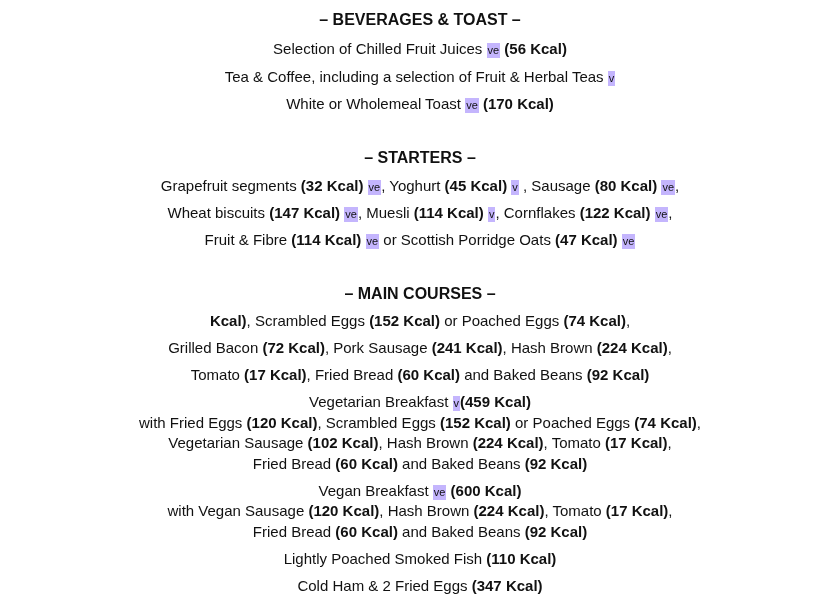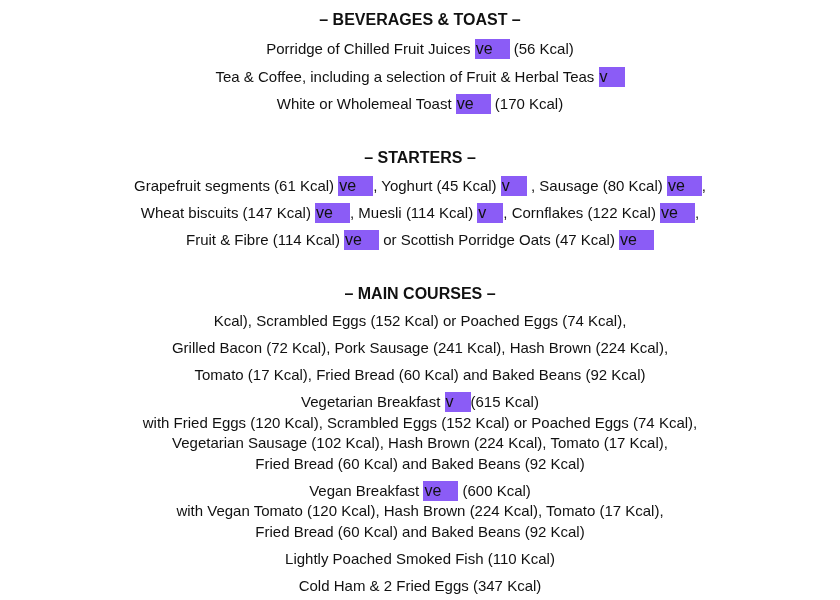--- a/index.html
+++ b/index.html
@@ -1,44 +1,44 @@
 <!DOCTYPE html>
 <html><head>
   <meta charset="utf-8">
   <style>
     html, body { margin: 0; padding: 0; background: #ffffff; }
     body { width: 840px; height: 600px; overflow: hidden; position: relative;
       font-family: "Liberation Sans", sans-serif; color: #111111; }
     .line { position: absolute; left: 0; width: 840px; text-align: center;
       font-size: 15px; line-height: 20px; white-space: nowrap; }
     .heading { font-weight: bold; font-size: 16px; }
-    b { font-weight: normal; }
-    .tag { background: #8b5cf6; font-size: 16px; padding: 1px 17px 2px 1px; }
+    b { font-weight: bold; }
+    .tag { background: #c4b5fd; font-size: 11px; padding: 1px 1px 2px 1px; }
   </style>
 </head>
 <body>
 
 <div class="line heading" style="top:10px">– BEVERAGES &amp; TOAST –</div>
-<div class="line" style="top:39px"><span>Porridge of Chilled Fruit Juices </span><span class="tag">ve</span><span> </span><b>(56 Kcal)</b></div>
+<div class="line" style="top:39px"><span>Selection of Chilled Fruit Juices </span><span class="tag">ve</span><span> </span><b>(56 Kcal)</b></div>
 <div class="line" style="top:67px"><span>Tea &amp; Coffee, including a selection of Fruit &amp; Herbal Teas </span><span class="tag">v</span></div>
 <div class="line" style="top:94px"><span>White or Wholemeal Toast </span><span class="tag">ve</span><span> </span><b>(170 Kcal)</b></div>
 
 <div class="line heading" style="top:148px">– STARTERS –</div>
-<div class="line" style="top:176px"><span>Grapefruit segments </span><b>(61 Kcal)</b><span> </span><span class="tag">ve</span><span>, Yoghurt </span><b>(45 Kcal)</b><span> </span><span class="tag">v</span><span> , Sausage </span><b>(80 Kcal)</b><span> </span><span class="tag">ve</span><span>,</span></div>
+<div class="line" style="top:176px"><span>Grapefruit segments </span><b>(32 Kcal)</b><span> </span><span class="tag">ve</span><span>, Yoghurt </span><b>(45 Kcal)</b><span> </span><span class="tag">v</span><span> , Sausage </span><b>(80 Kcal)</b><span> </span><span class="tag">ve</span><span>,</span></div>
 <div class="line" style="top:203px"><span>Wheat biscuits </span><b>(147 Kcal)</b><span> </span><span class="tag">ve</span><span>, Muesli </span><b>(114 Kcal)</b><span> </span><span class="tag">v</span><span>, Cornflakes </span><b>(122 Kcal)</b><span> </span><span class="tag">ve</span><span>,</span></div>
 <div class="line" style="top:230px"><span>Fruit &amp; Fibre </span><b>(114 Kcal)</b><span> </span><span class="tag">ve</span><span> or Scottish Porridge Oats </span><b>(47 Kcal)</b><span> </span><span class="tag">ve</span></div>
 
 <div class="line heading" style="top:284px">– MAIN COURSES –</div>
 <div class="line" style="top:311px"><span></span><b>Kcal)</b><span>, Scrambled Eggs </span><b>(152 Kcal)</b><span> or Poached Eggs </span><b>(74 Kcal)</b><span>,</span></div>
 <div class="line" style="top:338px"><span>Grilled Bacon </span><b>(72 Kcal)</b><span>, Pork Sausage </span><b>(241 Kcal)</b><span>, Hash Brown </span><b>(224 Kcal)</b><span>,</span></div>
 <div class="line" style="top:365px"><span>Tomato </span><b>(17 Kcal)</b><span>, Fried Bread </span><b>(60 Kcal)</b><span> and Baked Beans </span><b>(92 Kcal)</b></div>
 
-<div class="line" style="top:392px"><span>Vegetarian Breakfast </span><span class="tag">v</span><b>(615 Kcal)</b></div>
+<div class="line" style="top:392px"><span>Vegetarian Breakfast </span><span class="tag">v</span><b>(459 Kcal)</b></div>
 <div class="line" style="top:413px"><span>with Fried Eggs </span><b>(120 Kcal)</b><span>, Scrambled Eggs </span><b>(152 Kcal)</b><span> or Poached Eggs </span><b>(74 Kcal)</b><span>,</span></div>
 <div class="line" style="top:433px"><span>Vegetarian Sausage </span><b>(102 Kcal)</b><span>, Hash Brown </span><b>(224 Kcal)</b><span>, Tomato </span><b>(17 Kcal)</b><span>,</span></div>
 <div class="line" style="top:454px"><span>Fried Bread </span><b>(60 Kcal)</b><span> and Baked Beans </span><b>(92 Kcal)</b></div>
 
 <div class="line" style="top:481px"><span>Vegan Breakfast </span><span class="tag">ve</span> <b>(600 Kcal)</b></div>
-<div class="line" style="top:501px"><span>with Vegan Tomato </span><b>(120 Kcal)</b><span>, Hash Brown </span><b>(224 Kcal)</b><span>, Tomato </span><b>(17 Kcal)</b><span>,</span></div>
+<div class="line" style="top:501px"><span>with Vegan Sausage </span><b>(120 Kcal)</b><span>, Hash Brown </span><b>(224 Kcal)</b><span>, Tomato </span><b>(17 Kcal)</b><span>,</span></div>
 <div class="line" style="top:522px"><span>Fried Bread </span><b>(60 Kcal)</b><span> and Baked Beans </span><b>(92 Kcal)</b></div>
 
 <div class="line" style="top:549px"><span>Lightly Poached Smoked Fish </span><b>(110 Kcal)</b></div>
 <div class="line" style="top:576px"><span>Cold Ham &amp; 2 Fried Eggs </span><b>(347 Kcal)</b></div>
 
 </body></html>

